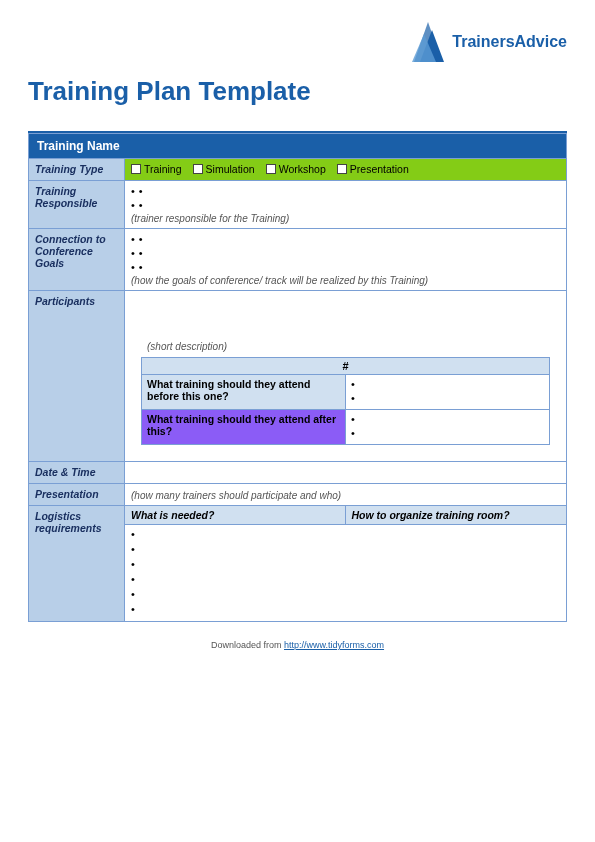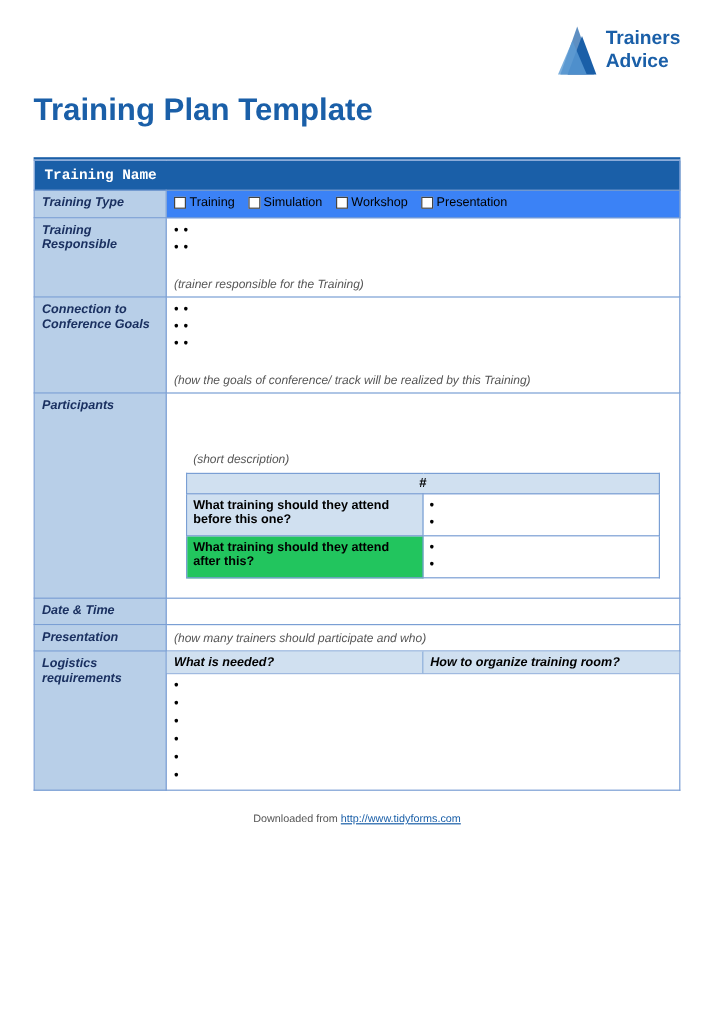--- a/index.html
+++ b/index.html
@@ -34,21 +34,21 @@
       gap: 6px;
     }
 
     .logo-icon {
       width: 36px;
       height: 48px;
     }
 
     .logo-text {
       display: flex;
-      flex-direction: column;
+      flex-direction: row;
       font-weight: bold;
       font-size: 16px;
       color: #1a5fa8;
       line-height: 1.2;
     }
 
     .page-title {
       font-size: 26px;
       font-weight: bold;
       color: #1a5fa8;
@@ -74,51 +74,50 @@
       padding: 4px 6px;
     }
 
     
     .row-header td {
       background: #1a5fa8;
       color: #fff;
       font-weight: bold;
       font-size: 12px;
       padding: 5px 8px;
-      font-family: Liberation Mono, monospace;
     }
 
     
     .label-cell {
       background: #b8cfe8;
       font-style: italic;
       font-weight: bold;
       color: #1a3060;
-      width: 110px;
+      width: 96px;
       font-size: 10.5px;
       vertical-align: top;
       padding: 4px 6px;
     }
 
     .bullet-item {
       font-size: 11px;
       margin-bottom: 2px;
     }
 
     .bullet-item::before {
       content: "•";
       margin-right: 4px;
     }
 
     .note-text {
       color: #555;
       font-style: italic;
       font-size: 10px;
       display: block;
-      margin-top: 20px;
+      margin-top: 2px;
     }
 
     .checkbox-label {
       display: inline-flex;
       align-items: center;
       margin-right: 8px;
       font-size: 10.5px;
     }
 
     .checkbox-box {
@@ -200,21 +199,21 @@
 
   <table class="main-table">
 
     <tbody>
         <tr class="row-header">
       <td colspan="2" class="training-name-cell">Training Name</td>
     </tr>
 
     <tr>
       <td class="label-cell">Training Type</td>
-      <td style="background:#3b82f6; padding:4px 6px;">
+      <td style="background:#84cc16; padding:4px 6px;">
         <span class="checkbox-label">
           <span class="checkbox-box"></span>
           <span>Training</span>
         </span>
         <span class="checkbox-label">
           <span class="checkbox-box"></span>
           <span>Simulation</span>
         </span>
         <span class="checkbox-label">
           <span class="checkbox-box"></span>
@@ -261,21 +260,21 @@
             <td colspan="2" class="hash-row" style="background:#d0e0f0; font-weight:bold; text-align:center; padding:2px 4px; font-size:11px; border:1px solid #7a9fd4;">#</td>
           </tr>
           <tr>
             <td class="nested-label" style="background:#d0e0f0; font-weight:bold; font-size:10.5px; padding:3px 5px; width:50%;">What training should they attend before this one?</td>
             <td class="nested-content" style="background:#fff; padding:3px 5px;">
               <div style="font-size:11px; margin-bottom:2px;">•</div>
               <div style="font-size:11px; margin-bottom:2px;">•</div>
             </td>
           </tr>
           <tr>
-            <td class="nested-label" style="background:#22c55e; font-weight:bold; font-size:10.5px; padding:3px 5px; width:50%;">What training should they attend after this?</td>
+            <td class="nested-label" style="background:#8b5cf6; font-weight:bold; font-size:10.5px; padding:3px 5px; width:50%;">What training should they attend after this?</td>
             <td class="nested-content" style="background:#fff; padding:3px 5px;">
               <div style="font-size:11px; margin-bottom:2px;">•</div>
               <div style="font-size:11px; margin-bottom:2px;">•</div>
             </td>
           </tr>
         </tbody>
             </table>
       </td>
     </tr>
 

